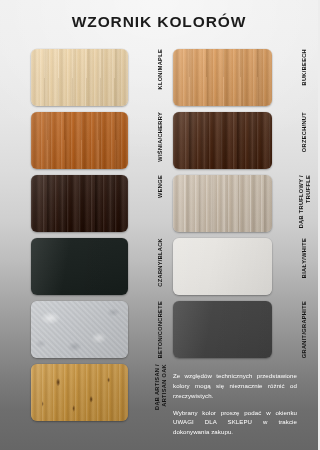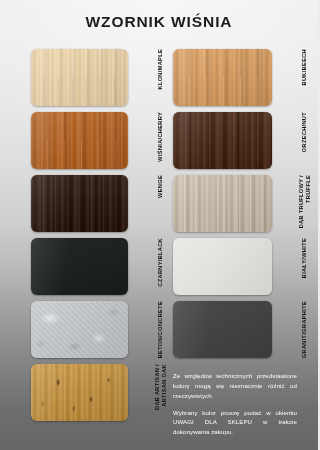--- a/index.html
+++ b/index.html
@@ -124,21 +124,21 @@
     text-align: justify;
   }
   #notes p { margin: 0 0 7px 0; }
   #notes p:last-child { margin-bottom: 0; }
 </style>
 </head>
 <body>
 
 <div id="page">
 
-  <div id="title">WZORNIK WIŚNIA</div>
+  <div id="title">WZORNIK KOLORÓW</div>
 
   <div class="grid" id="grid">
       <div class="row">
         <div class="vlabel left-col">
           <div class="vl-inner">
             <div>KLON/MAPLE</div>
           </div>
         </div>
         <div class="cell left">
           <div class="swatch">

